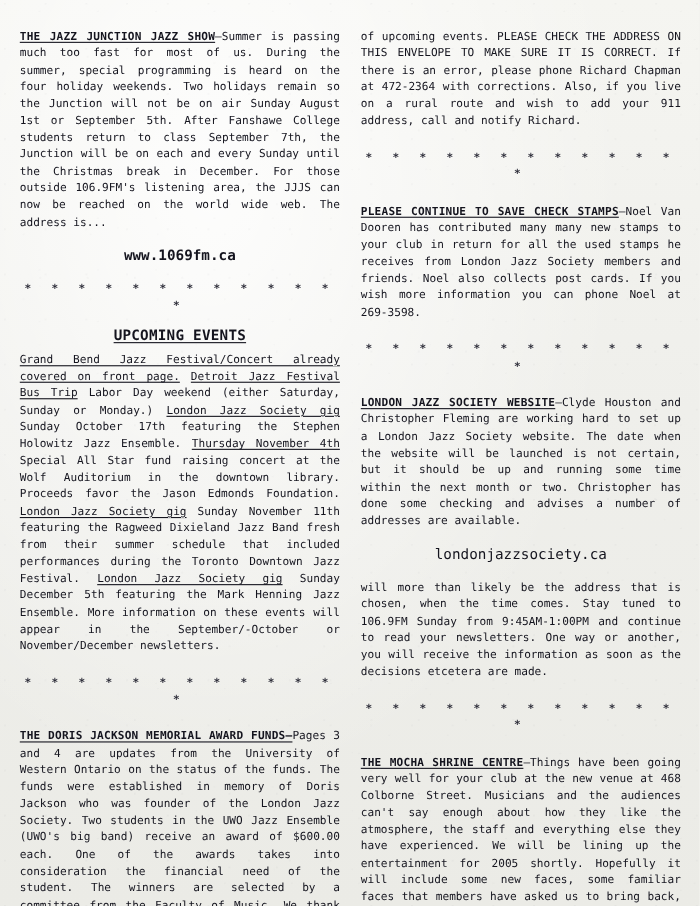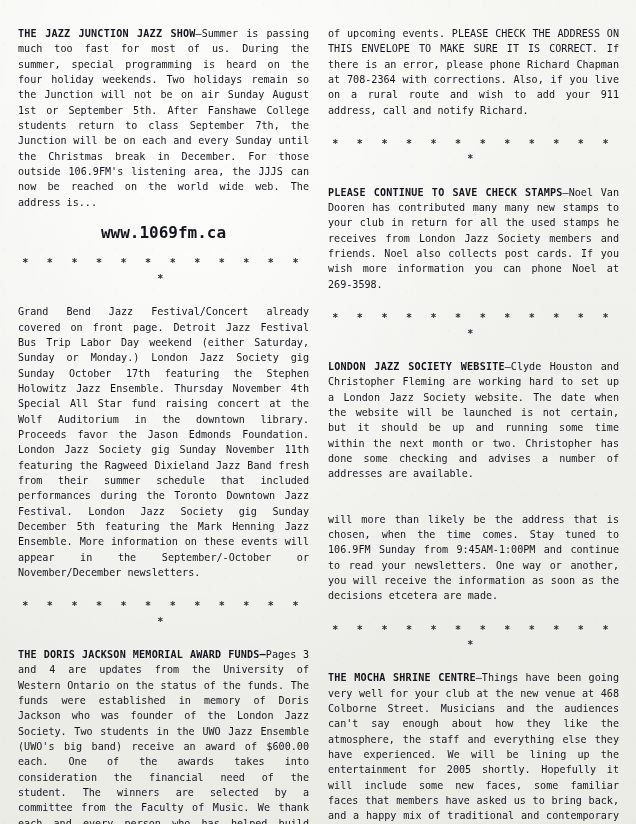--- a/index.html
+++ b/index.html
@@ -59,26 +59,26 @@
     letter-spacing: 0px;
     word-spacing: 0px;
     -webkit-font-smoothing: none;
   }
   p.t.last { text-align-last: left; }
 
   .hd {
     font-weight: bold;
     letter-spacing: .2px;
   }
-  .u { text-underline-offset: 2px; }
+  .u { text-decoration: underline; text-underline-offset: 2px; }
 
   .center {
     text-align: left;
     text-align-last: center;
-    font-size: 16px;
+    font-size: 13px;
     line-height: 15.35px;
     margin: 0;
   }
   .center.b { font-weight: bold; }
 
   .stars {
     text-align: center;
     font-size: 10.1px;
     line-height: 15.35px;
     letter-spacing: 6.2px;
@@ -105,57 +105,59 @@
       <p class="t last"><span class="hd u">THE JAZZ JUNCTION JAZZ SHOW</span><span>—Summer is passing much too fast for most of us. During the summer, special programming is heard on the four holiday weekends. Two holidays remain so the Junction will not be on air Sunday August 1st or September 5th. After Fanshawe College students return to class September 7th, the Junction will be on each and every Sunday until the Christmas break in December. For those outside 106.9FM's listening area, the JJJS can now be reached on the world wide web. The address is...</span></p>
     </div>
 
     <div class="sp15"></div>
     <p class="center b">www.1069fm.ca</p>
 
     <div class="sp15"></div>
     <p class="stars">*  *  *  *  *  *  *  *  *  *  *  *  *</p>
 
     <div class="sp12"></div>
+    <p class="center"><span class="hd u">UPCOMING EVENTS</span></p>
 
     <div class="sp6"></div>
     <div class="blk">
       <p class="t last"><span class="u">Grand Bend Jazz Festival/Concert already covered on front page.</span><span> </span><span class="u">Detroit Jazz Festival Bus Trip</span><span> Labor Day weekend (either Saturday, Sunday or Monday.) </span><span class="u">London Jazz Society gig</span><span> Sunday October 17th featuring the Stephen Holowitz Jazz Ensemble. </span><span class="u">Thursday November 4th</span><span> Special All Star fund raising concert at the Wolf Auditorium in the downtown library. Proceeds favor the Jason Edmonds Foundation. </span><span class="u">London Jazz Society gig</span><span> Sunday November 11th featuring the Ragweed Dixieland Jazz Band fresh from their summer schedule that included performances during the Toronto Downtown Jazz Festival. </span><span class="u">London Jazz Society gig</span><span> Sunday December 5th featuring the Mark Henning Jazz Ensemble. More information on these events will appear in the September/-October or November/December newsletters.</span></p>
     </div>
 
     <div class="sp18"></div>
     <p class="stars">*  *  *  *  *  *  *  *  *  *  *  *  *</p>
 
     <div class="sp18"></div>
     <div class="blk">
       <p class="t last"><span class="hd u">THE DORIS JACKSON MEMORIAL AWARD FUNDS—</span><span>Pages 3 and 4 are updates from the University of Western Ontario on the status of the funds. The funds were established in memory of Doris Jackson who was founder of the London Jazz Society. Two students in the UWO Jazz Ensemble (UWO's big band) receive an award of $600.00 each. One of the awards takes into consideration the financial need of the student. The winners are selected by a committee from the Faculty of Music. We thank each and every person who has helped build these funds to where they are today by contributing time, energy, talent, and financially. THANK YOU ONE AND ALL.</span></p>
     </div>
 
   </div>
 
   <div class="col">
 
     <div class="blk">
-      <p class="t last">of upcoming events. PLEASE CHECK THE ADDRESS ON THIS ENVELOPE TO MAKE SURE IT IS CORRECT. If there is an error, please phone Richard Chapman at 708-2364 with corrections. Also, if you live on a rural route and wish to add your 911 address, call and notify Richard.</p>
+      <p class="t last">of upcoming events. PLEASE CHECK THE ADDRESS ON THIS ENVELOPE TO MAKE SURE IT IS CORRECT. If there is an error, please phone Richard Chapman at 472-2364 with corrections. Also, if you live on a rural route and wish to add your 911 address, call and notify Richard.</p>
     </div>
 
     <div class="sp18"></div>
     <p class="stars">*  *  *  *  *  *  *  *  *  *  *  *  *</p>
 
     <div class="sp18"></div>
     <div class="blk">
       <p class="t last"><span class="hd u">PLEASE CONTINUE TO SAVE CHECK STAMPS</span><span>—Noel Van Dooren has contributed many many new stamps to your club in return for all the used stamps he receives from London Jazz Society members and friends. Noel also collects post cards. If you wish more information you can phone Noel at 269-3598.</span></p>
     </div>
 
     <div class="sp18"></div>
     <p class="stars">*  *  *  *  *  *  *  *  *  *  *  *  *</p>
 
     <div class="sp18"></div>
     <div class="blk">
       <p class="t last"><span class="hd u">LONDON JAZZ SOCIETY WEBSITE</span><span>—Clyde Houston and Christopher Fleming are working hard to set up a London Jazz Society website. The date when the website will be launched is not certain, but it should be up and running some time within the next month or two. Christopher has done some checking and advises a number of addresses are available.</span></p>
       <div class="sp15"></div>
+      <p class="center">londonjazzsociety.ca</p>
       <div class="sp15"></div>
       <p class="t last">will more than likely be the address that is chosen, when the time comes. Stay tuned to 106.9FM Sunday from 9:45AM-1:00PM and continue to read your newsletters. One way or another, you will receive the information as soon as the decisions etcetera are made.</p>
     </div>
 
     <div class="sp18"></div>
     <p class="stars">*  *  *  *  *  *  *  *  *  *  *  *  *</p>
 
     <div class="sp18"></div>
     <div class="blk">
       <p class="t last"><span class="hd u">THE MOCHA SHRINE CENTRE</span><span>—Things have been going very well for your club at the new venue at 468 Colborne Street. Musicians and the audiences can't say enough about how they like the atmosphere, the staff and everything else they have experienced. We will be lining up the entertainment for 2005 shortly. Hopefully it will include some new faces, some familiar faces that members have asked us to bring back, and a happy mix of traditional and contemporary music. Because we only have nine gigs each year between October and June, making choices isn't always the easiest thing that has to be done, but we do our best to satisfy as many people as possible. The club is now in its 22nd year of bringing some of the best to its stage, and we will continue to try and do this. Everything is made easier by the support of London Jazz Society members and friends, and again, THANKS TO ONE AND ALL.</span></p>

